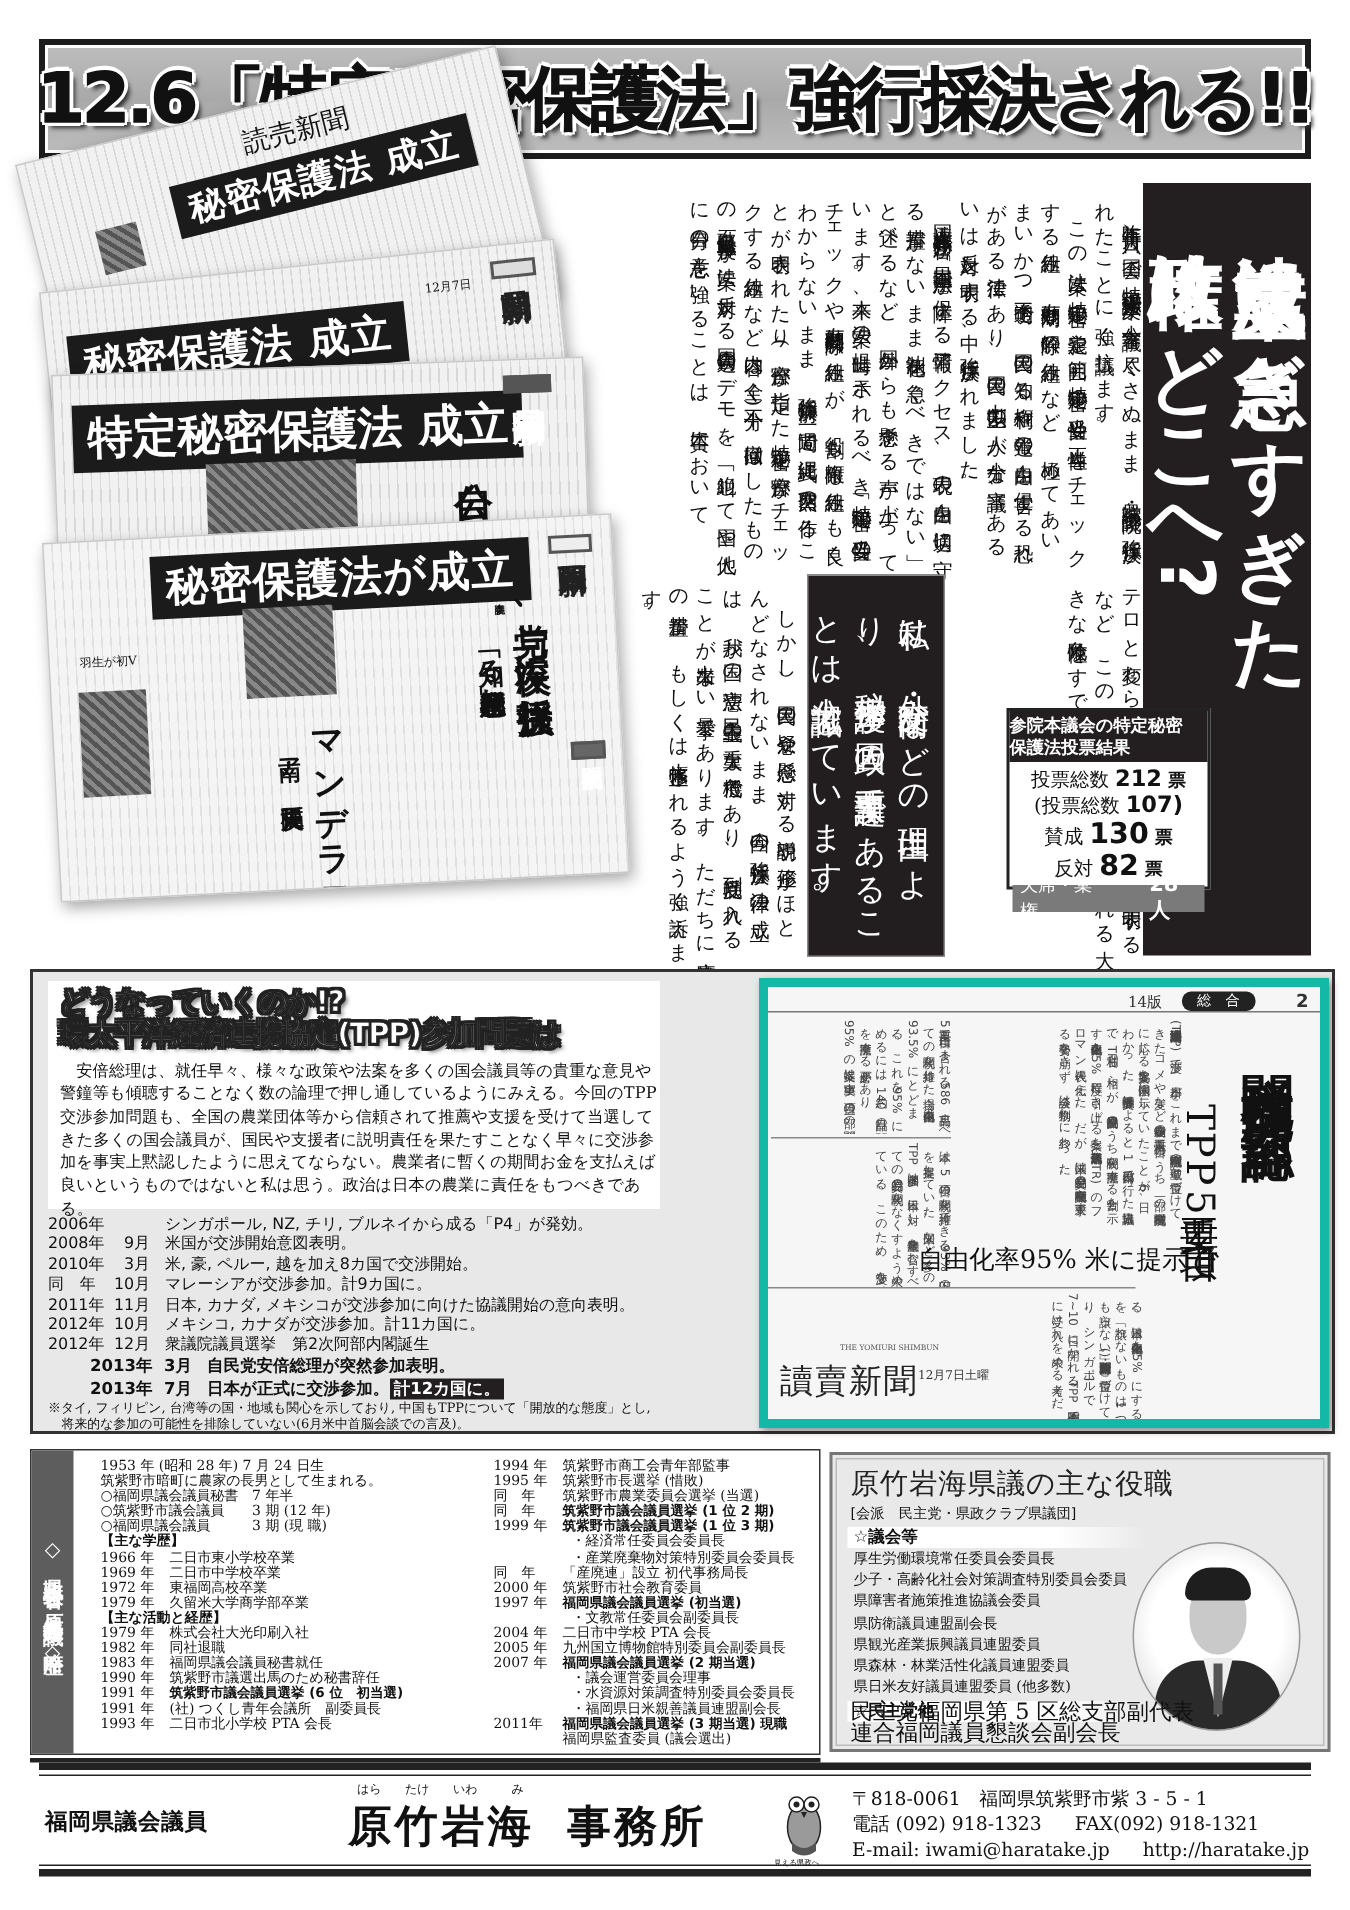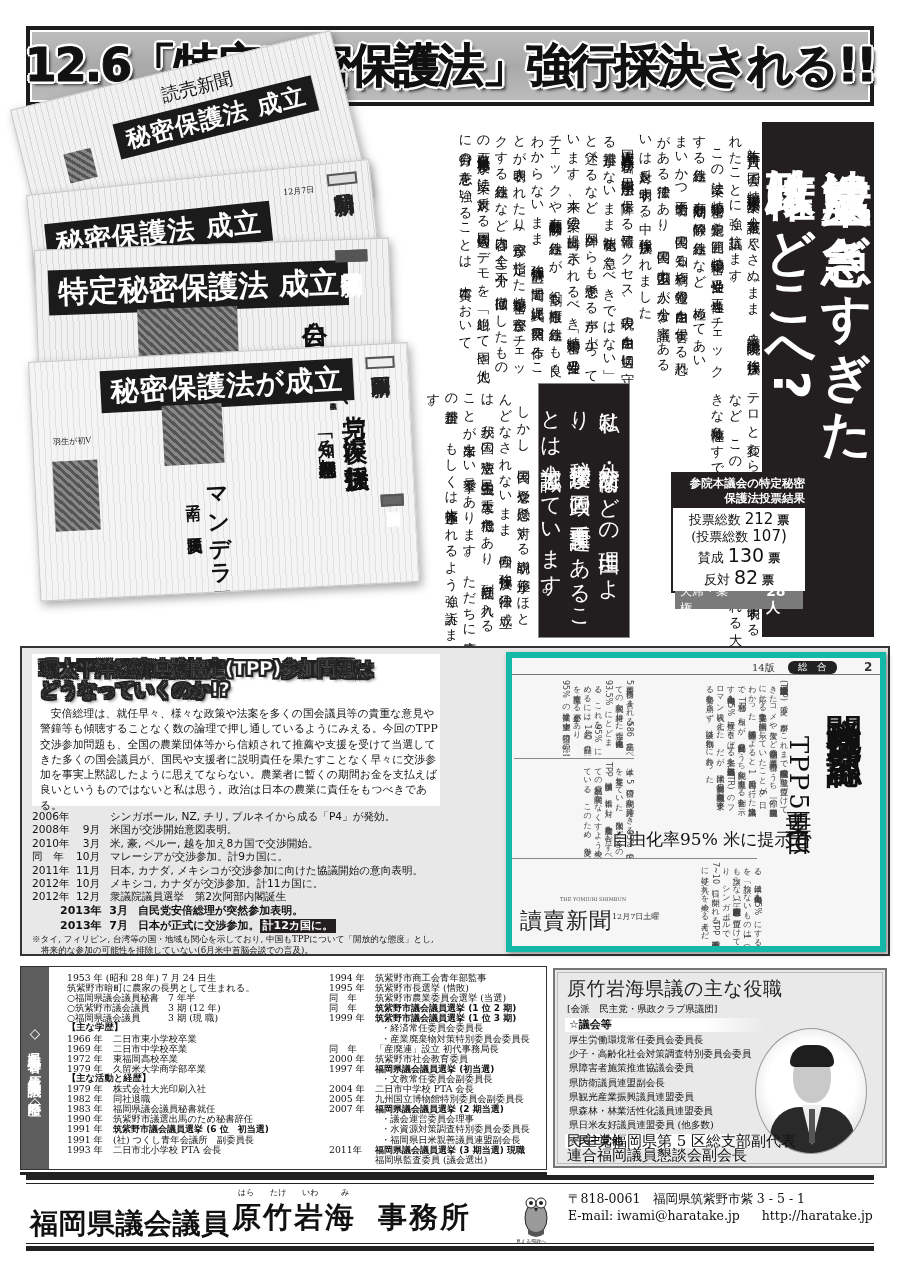--- a/index.html
+++ b/index.html
@@ -79,27 +79,27 @@
     font-family: "DejaVu Sans", "Liberation Sans", sans-serif; font-weight: bold;
     font-size: 50px; line-height: 54px; letter-spacing: 2px;
   }
 
   
   .vote-box {
     position: absolute; left: 671px; top: 472px; width: 136px; height: 121px;
     background: #fff; border: 2px solid #222; font-size: 14px;
   }
   .vote-title {
-    background: #231f20; color: #fff; text-align: right;
+    background: #231f20; color: #fff; text-align: left;
     font-family: "DejaVu Sans", "Liberation Sans", sans-serif; font-weight: bold;
     font-size: 11.5px; line-height: 15px; padding: 2px 0;
   }
   .vote-row { display: flex; justify-content: center; align-items: baseline; line-height: 19px; gap: 4px; }
   .vote-row .lbl { font-size: 13px; }
-  .vote-row .num { font-family: "DejaVu Sans", "Liberation Sans", sans-serif; font-weight: normal; font-size: 15px; text-align: center; }
+  .vote-row .num { font-family: "DejaVu Sans", "Liberation Sans", sans-serif; font-weight: bold; font-size: 15px; text-align: center; }
   .vote-row .num.big { font-size: 19px; }
   .vote-row .unit { font-size: 12px; font-weight: bold; }
   .vote-foot {
     background: #7a7a7a; color: #fff; display: flex; justify-content: space-between; align-items: center;
     padding: 0 5px; margin: 1px 2px 0; height: 18px; font-size: 12px; gap: 29px;
   }
   .vote-foot .num { font-family: "DejaVu Sans", "Liberation Sans", sans-serif; font-weight: bold; font-size: 14px; }
 
   
   .tpp-frame {
@@ -213,21 +213,21 @@
   .portrait .face { position: absolute; left: 37px; top: 24px; width: 38px; height: 50px; background: #c9c9c9; border-radius: 45% 45% 48% 48%; }
   .portrait .suit { position: absolute; left: 14px; top: 78px; width: 84px; height: 60px; background: #2a2a2a; border-radius: 30px 30px 0 0; }
   .portrait .shirt { position: absolute; left: 46px; top: 76px; width: 20px; height: 40px; background: #eee; clip-path: polygon(0 0,100% 0,50% 100%); }
   .portrait .tie { position: absolute; left: 53px; top: 80px; width: 6px; height: 34px; background: #555; }
 
   
   .footer-rule1 { position: absolute; left: 26px; top: 1175px; width: 848px; height: 5px; background: #222; }
   .footer-rule2 { position: absolute; left: 26px; top: 1183px; width: 848px; height: 1px; background: #222; }
   .footer-rule3 { position: absolute; left: 26px; top: 1243px; width: 848px; height: 1px; background: #222; }
   .footer-rule4 { position: absolute; left: 26px; top: 1246px; width: 848px; height: 5px; background: #222; }
-  .f-title { position: absolute; left: 30px; top: 1205px; font-family: Liberation Mono, monospace; font-weight: bold; font-size: 28px; letter-spacing: 0.5px; }
+  .f-title { position: absolute; left: 30px; top: 1205px; font-family: Liberation Mono, monospace; font-weight: bold; font-size: 15px; letter-spacing: 0.5px; }
   .f-name { position: absolute; left: 232px; top: 1198px; font-family: "DejaVu Sans", "Liberation Sans", sans-serif; font-weight: bold; font-size: 29px; letter-spacing: 2px; }
   .f-ruby { position: absolute; top: 1187px; font-size: 8px; font-family: "DejaVu Sans", "Liberation Sans", sans-serif; }
   .owl { position: absolute; left: 522px; top: 1190px; width: 28px; height: 50px; }
   .owl-caption { position: absolute; left: 516px; top: 1238px; font-size: 5px; white-space: nowrap; }
   .f-contact { position: absolute; left: 568px; top: 1190px; font-size: 12.5px; line-height: 17px; font-family: "DejaVu Serif", "Liberation Serif", serif; white-space: nowrap; }
   .f-contact .gap { display: inline-block; width: 22px; }
 </style>
 </head>
 <body>
 
@@ -322,22 +322,22 @@
   <div class="vote-foot">
     <span>欠席・棄権</span>
     <span class="num">28人</span>
   </div>
 </div>
 
 <div class="tpp-frame">
   <div class="tpp-left">
     <div class="tpp-intro">
       <div class="tpp-title">
+        <div>どうなっていくのか!?</div>
         <div>環太平洋経済連携協定(TPP)参加問題は</div>
-        <div>どうなっていくのか!?</div>
       </div>
       <div class="tpp-body">安倍総理は、就任早々、様々な政策や法案を多くの国会議員等の貴重な意見や警鐘等も傾聴することなく数の論理で押し通しているようにみえる。今回のTPP交渉参加問題も、全国の農業団体等から信頼されて推薦や支援を受けて当選してきた多くの国会議員が、国民や支援者に説明責任を果たすことなく早々に交渉参加を事実上黙認したように思えてならない。農業者に暫くの期間お金を支払えば良いというものではないと私は思う。政治は日本の農業に責任をもつべきである。</div>
     </div>
     <div class="timeline">
       <div class="tl-row">
           <span class="y">2006年</span>
           <span class="m"></span>
           <span>シンガポール, NZ, チリ, ブルネイから成る「P4」が発効。</span>
         </div>
       <div class="tl-row">
@@ -576,17 +576,20 @@
   <circle cx="19" cy="13" r="5" fill="#fff" stroke="#222"></circle>
   <circle cx="9" cy="13" r="2" fill="#222"></circle>
   <circle cx="19" cy="13" r="2" fill="#222"></circle>
   <polygon points="12,18 16,18 14,22" fill="#222"></polygon>
   <path d="M6 38 Q14 46 22 38 L22 44 Q14 50 6 44 Z" fill="#555"></path>
 </svg>
 <div class="owl-caption">見える県政へ</div>
 <div class="f-contact">
   <div>〒818-0061　福岡県筑紫野市紫 3 - 5 - 1</div>
   <div>
+    <span>電話 (092) 918-1323</span><span class="gap"></span><span>FAX(092) 918-1321</span>
+  </div>
+  <div>
     <span>E-mail: iwami@haratake.jp</span><span class="gap"></span><span>http://haratake.jp</span>
   </div>
 </div>
 <div class="footer-rule3"></div>
 <div class="footer-rule4"></div>
 
 </body></html>

